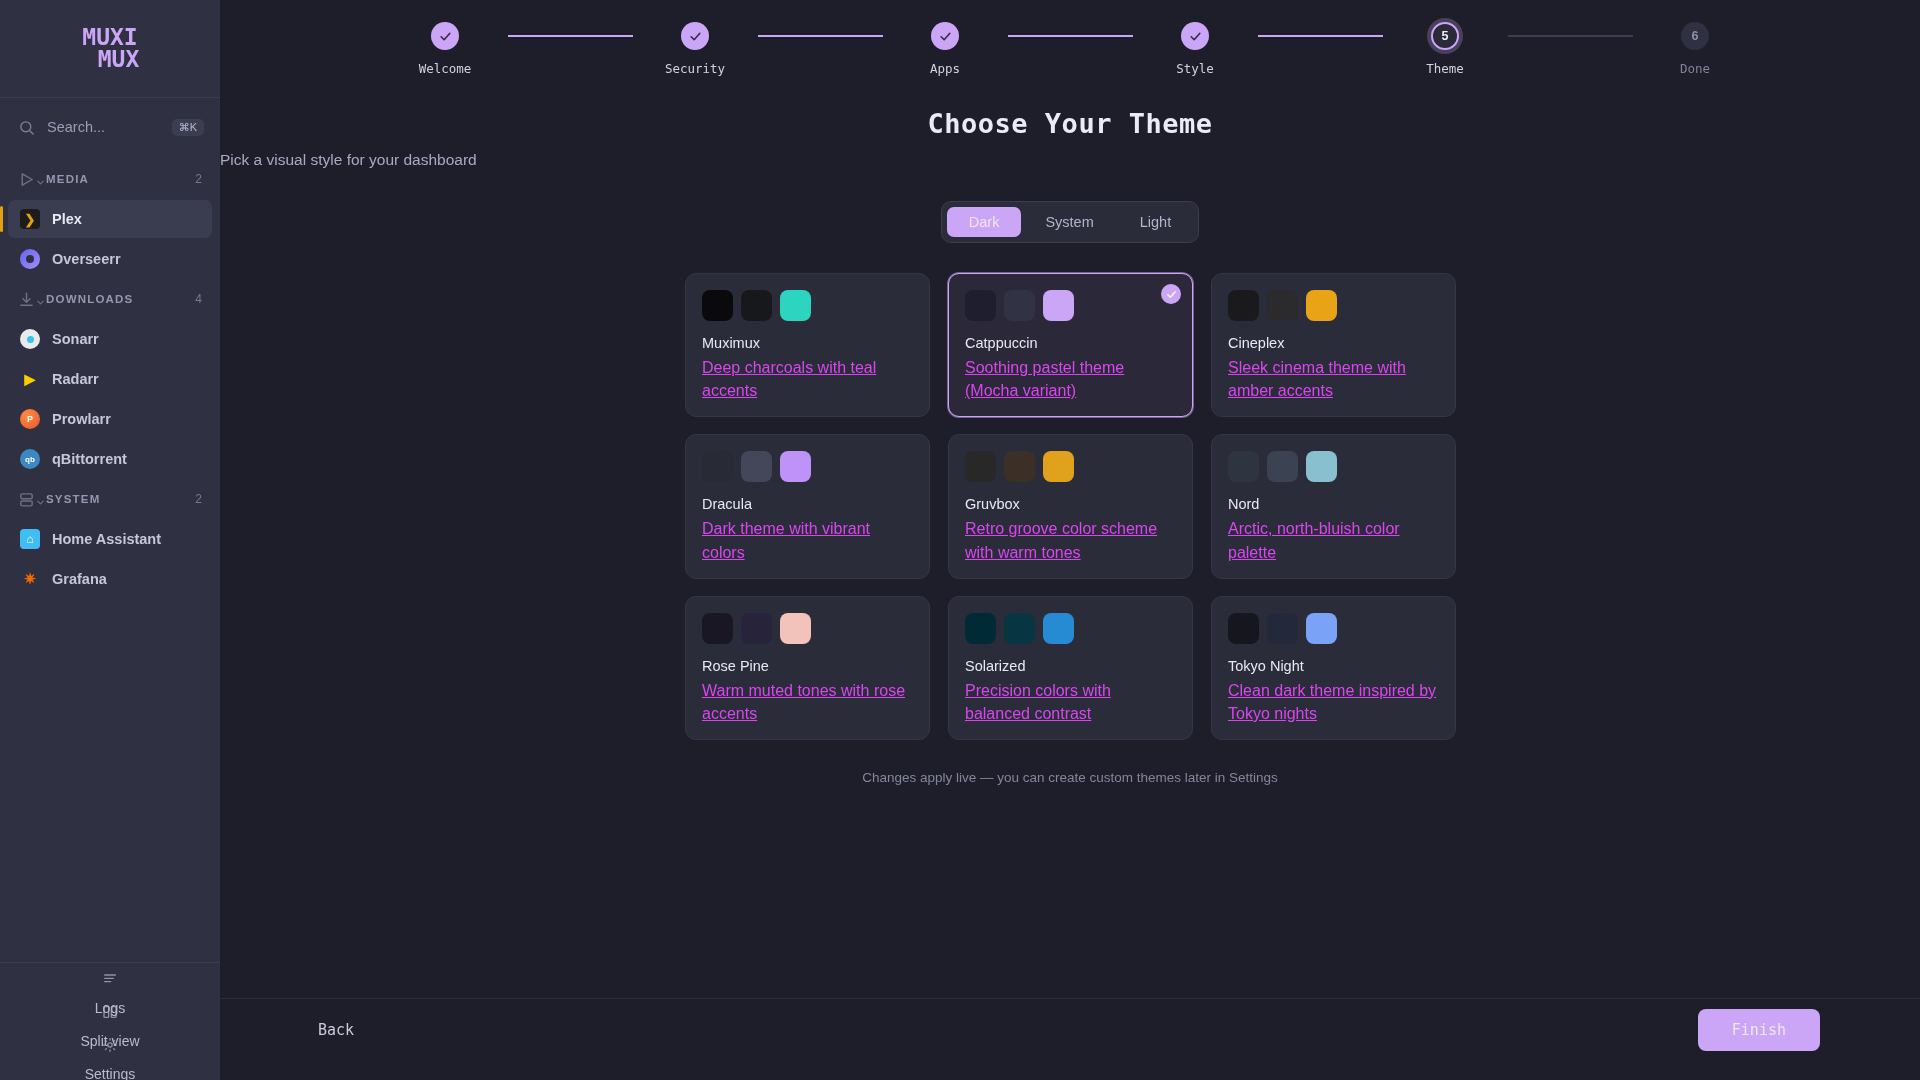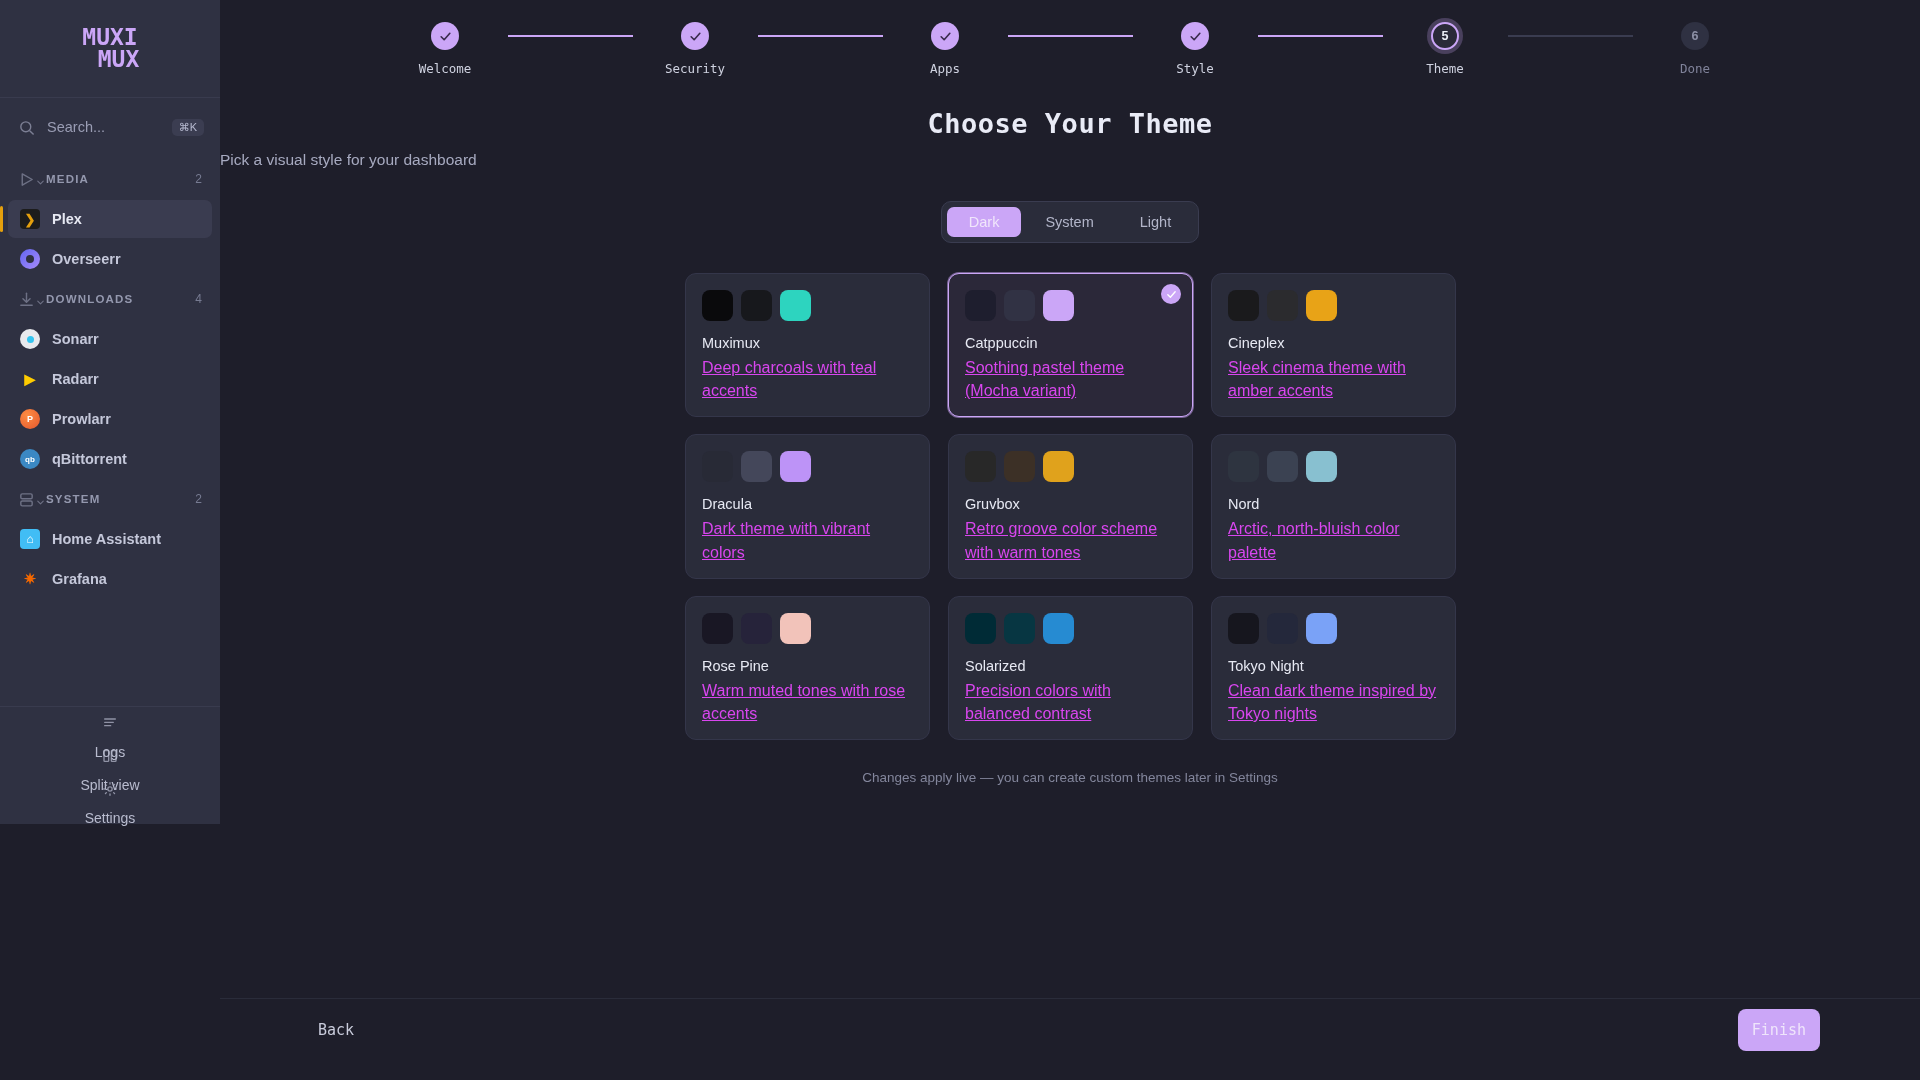--- a/index.html
+++ b/index.html
@@ -7,21 +7,21 @@
   html, body {
     width: 1920px; height: 1080px;
     background: #1e1e2a;
     font-family: "Liberation Sans", sans-serif;
     overflow: hidden;
   }
   .app { display: flex; width: 1920px; height: 1080px; }
 
   
   .sidebar {
-    width: 220px; height: 824px;
+    width: 220px; height: 1080px;
     background: #2f3142;
     display: flex; flex-direction: column;
     flex: 0 0 220px;
     position: relative;
   }
   .logo-area {
     height: 98px;
     display: flex; align-items: center; justify-content: center;
     border-bottom: 1px solid #393b4e;
   }
@@ -250,21 +250,21 @@
     font-family:"DejaVu Sans Mono", monospace;
     background:transparent; border:none;
     color:#c9ccdb; font-size:15px; cursor:pointer;
     padding: 10px 16px;
   }
   .finish-btn {
     background:#cba6f7; border:none;
     color:#efe5fb;
     font-family:"DejaVu Sans Mono", monospace;
     font-size:15px;
-    padding: 12px 14px;
+    padding: 12px 34px;
     border-radius: 8px;
     cursor:pointer;
     text-align:center;
   }
 </style>
 </head>
 <body>
 
 <div class="app">
 

